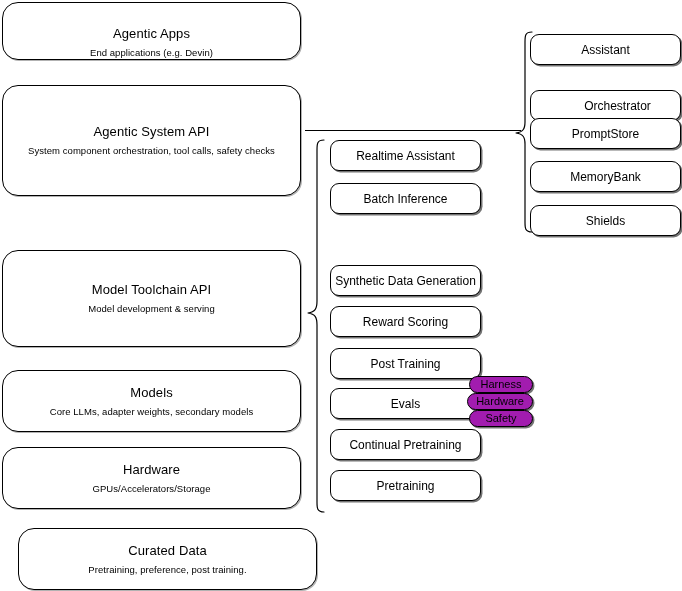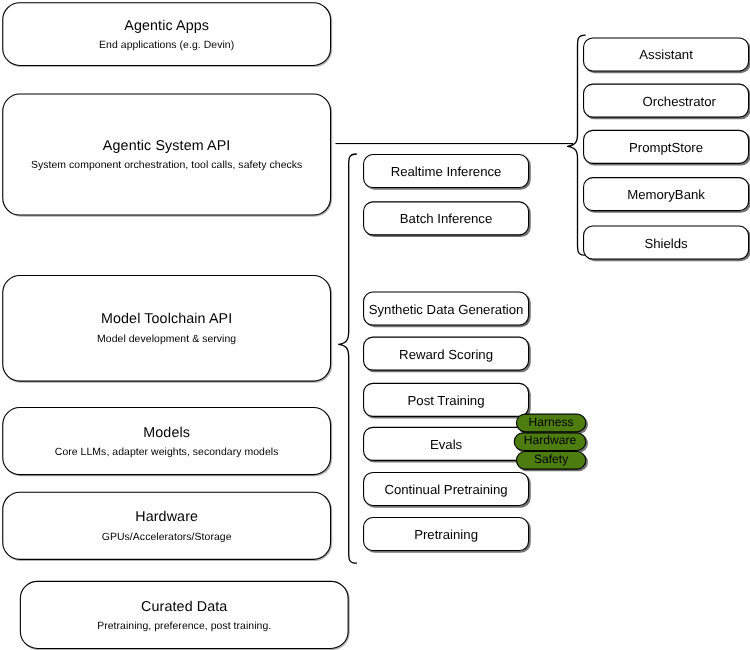--- a/index.html
+++ b/index.html
@@ -67,21 +67,21 @@
   }
   .chip-right {
     left: 530px;
     width: 151px;
   }
 
   
   .pill {
     position: absolute;
     box-sizing: border-box;
-    background: #4d7c0f;
+    background: #a21caf;
     border: 1px solid #000000;
     border-radius: 999px;
     height: 17px;
     display: flex;
     align-items: center;
     justify-content: center;
     font-size: 11px;
     line-height: 13px;
     color: #000000;
     box-shadow: 1.5px 1.5px 0 rgba(0,0,0,0.55);
@@ -106,21 +106,21 @@
     stroke-width: 1.2;
     stroke-linecap: round;
     stroke-linejoin: round;
   }
 </style>
 </head>
 <body>
 
 <div id="canvas">
 
-  <div class="box layer-box" style="top:2px; height:58px;">
+  <div class="box layer-box" style="top:2px; height:58px;justify-content:flex-end;">
     <div class="layer-title">Agentic Apps</div>
     <div class="layer-sub">End applications (e.g. Devin)</div>
   </div>
 
   <div class="box layer-box" style="top:85px; height:111px;">
     <div class="layer-title">Agentic System API</div>
     <div class="layer-sub">System component orchestration, tool calls, safety checks</div>
   </div>
 
   <div class="box layer-box" style="top:226px; height:97px;margin-top:24px;">
@@ -159,21 +159,21 @@
     <path d="M 18 2
              C 11 2, 11 6, 11 12
              L 11 92
              C 11 99, 9 102, 2 103
              C 9 104, 11 107, 11 114
              L 11 192
              C 11 198, 11 202, 18 202"></path>
   </svg>
 
   <div class="box chip chip-mid" style="top:140px;">
-    <span>Realtime Inference</span>
+    <span>Realtime Assistant</span>
   </div>
   <div class="box chip chip-mid" style="top:183px;">
     <span>Batch Inference</span>
   </div>
   <div class="box chip chip-mid" style="top:265px;">
     <span>Synthetic Data Generation</span>
   </div>
   <div class="box chip chip-mid" style="top:306px;">
     <span>Reward Scoring</span>
   </div>
@@ -196,21 +196,21 @@
   <div class="pill" style="left:467px; top:393px; width:66px;">
     <span>Hardware</span>
   </div>
   <div class="pill" style="left:469px; top:410px; width:64px;">
     <span>Safety</span>
   </div>
 
   <div class="box chip chip-right" style="top:34px;">
     <span>Assistant</span>
   </div>
-  <div class="box chip chip-right" style="top:76px;padding-left:24px;">
+  <div class="box chip chip-right" style="top:90px;padding-left:24px;">
     <span>Orchestrator</span>
   </div>
   <div class="box chip chip-right" style="top:118px;">
     <span>PromptStore</span>
   </div>
   <div class="box chip chip-right" style="top:161px;">
     <span>MemoryBank</span>
   </div>
   <div class="box chip chip-right" style="top:205px;">
     <span>Shields</span>

